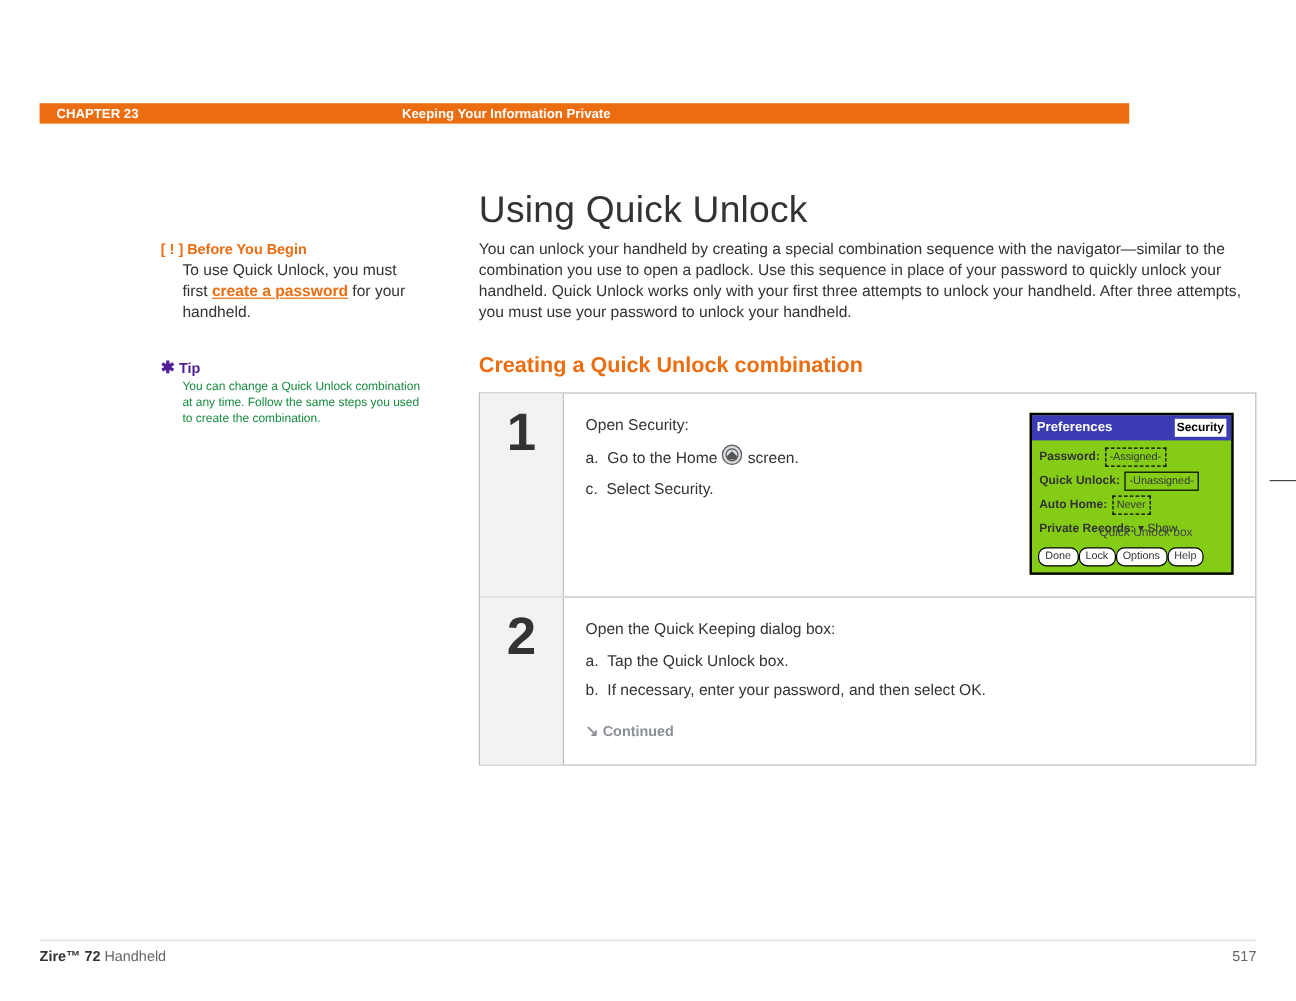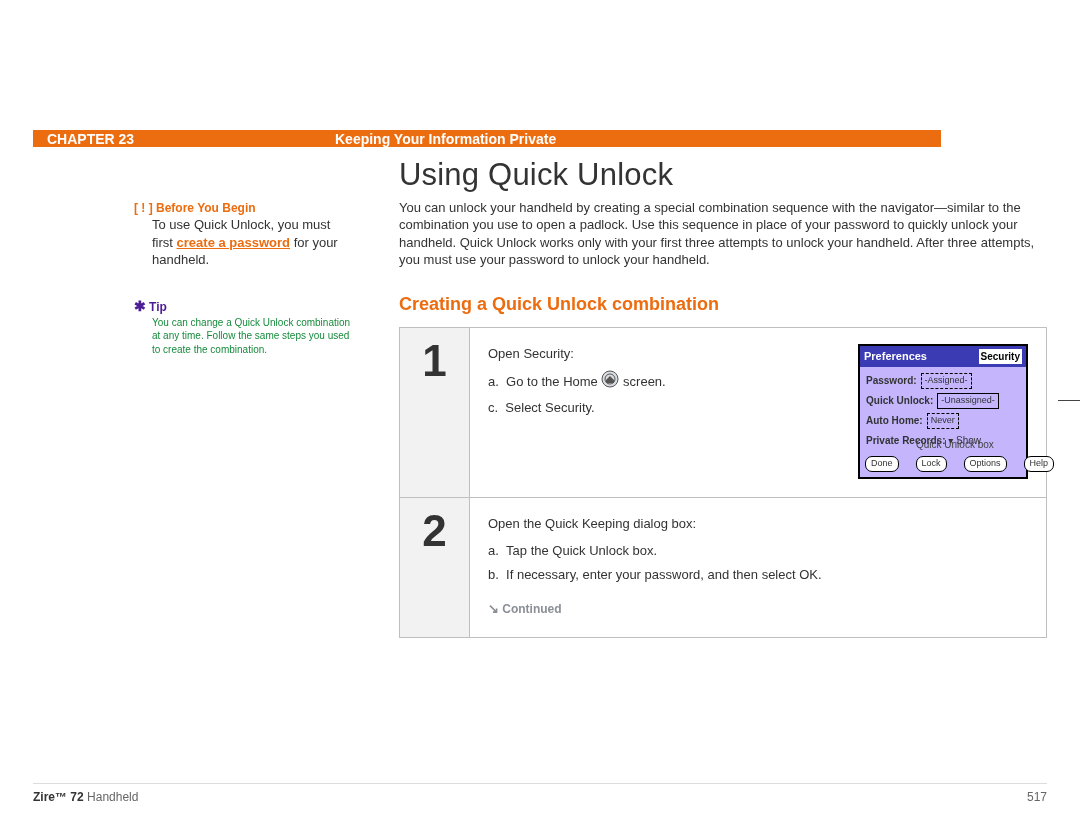--- a/index.html
+++ b/index.html
@@ -12,26 +12,25 @@
     color: #333;
   }
   .hbar {
     position: absolute;
     top: 86px;
     left: 33px;
     width: 908px;
     height: 17px;
     background: #ec6c10;
     color: #fff;
-    font-size: 14px;
+    font-size: 11px;
     font-weight: bold;
     display: flex;
     align-items: center;
     padding-left: 14px;
-    margin-top: 44px;
   }
   .hbar .chap { width: 288px; }
   .hbar .title {}
   .sidebar {
     position: absolute;
     left: 134px;
     top: 200px;
     width: 220px;
     font-size: 13px;
     line-height: 1.35;
@@ -108,21 +107,21 @@
     padding: 16px 18px 18px 18px;
     font-size: 13px;
     line-height: 1.55;
     position: relative;
   }
   .step1row { display: flex; gap: 16px; }
   .step1text { flex: 1; }
   .screenshot {
     width: 170px;
     border: 2px solid #000;
-    background: #c4b5fd;
+    background: #84cc16;
     font-family: Arial, sans-serif;
     font-size: 10px;
     position: relative;
   }
   .ss-title {
     background: #3b3bb3;
     color: #fff;
     font-weight: bold;
     padding: 2px 4px;
     display: flex;
@@ -141,21 +140,21 @@
   .ss-label { font-weight: bold; font-size: 10px; }
   .ss-box {
     border: 1px dashed #000;
     padding: 0 3px;
     font-size: 9px;
   }
   .ss-ql { border: 1px solid #000; }
   .ss-private { font-size: 10px; margin-top: 4px; }
   .ss-btnrow {
     display: flex;
-    gap: 17px;
+    gap: 0;
     padding: 4px 5px 5px 5px;
   }
   .ss-btn {
     border: 1px solid #000;
     border-radius: 7px;
     padding: 0 5px;
     font-size: 9px;
     background: #fff;
   }
   .ql-line {

